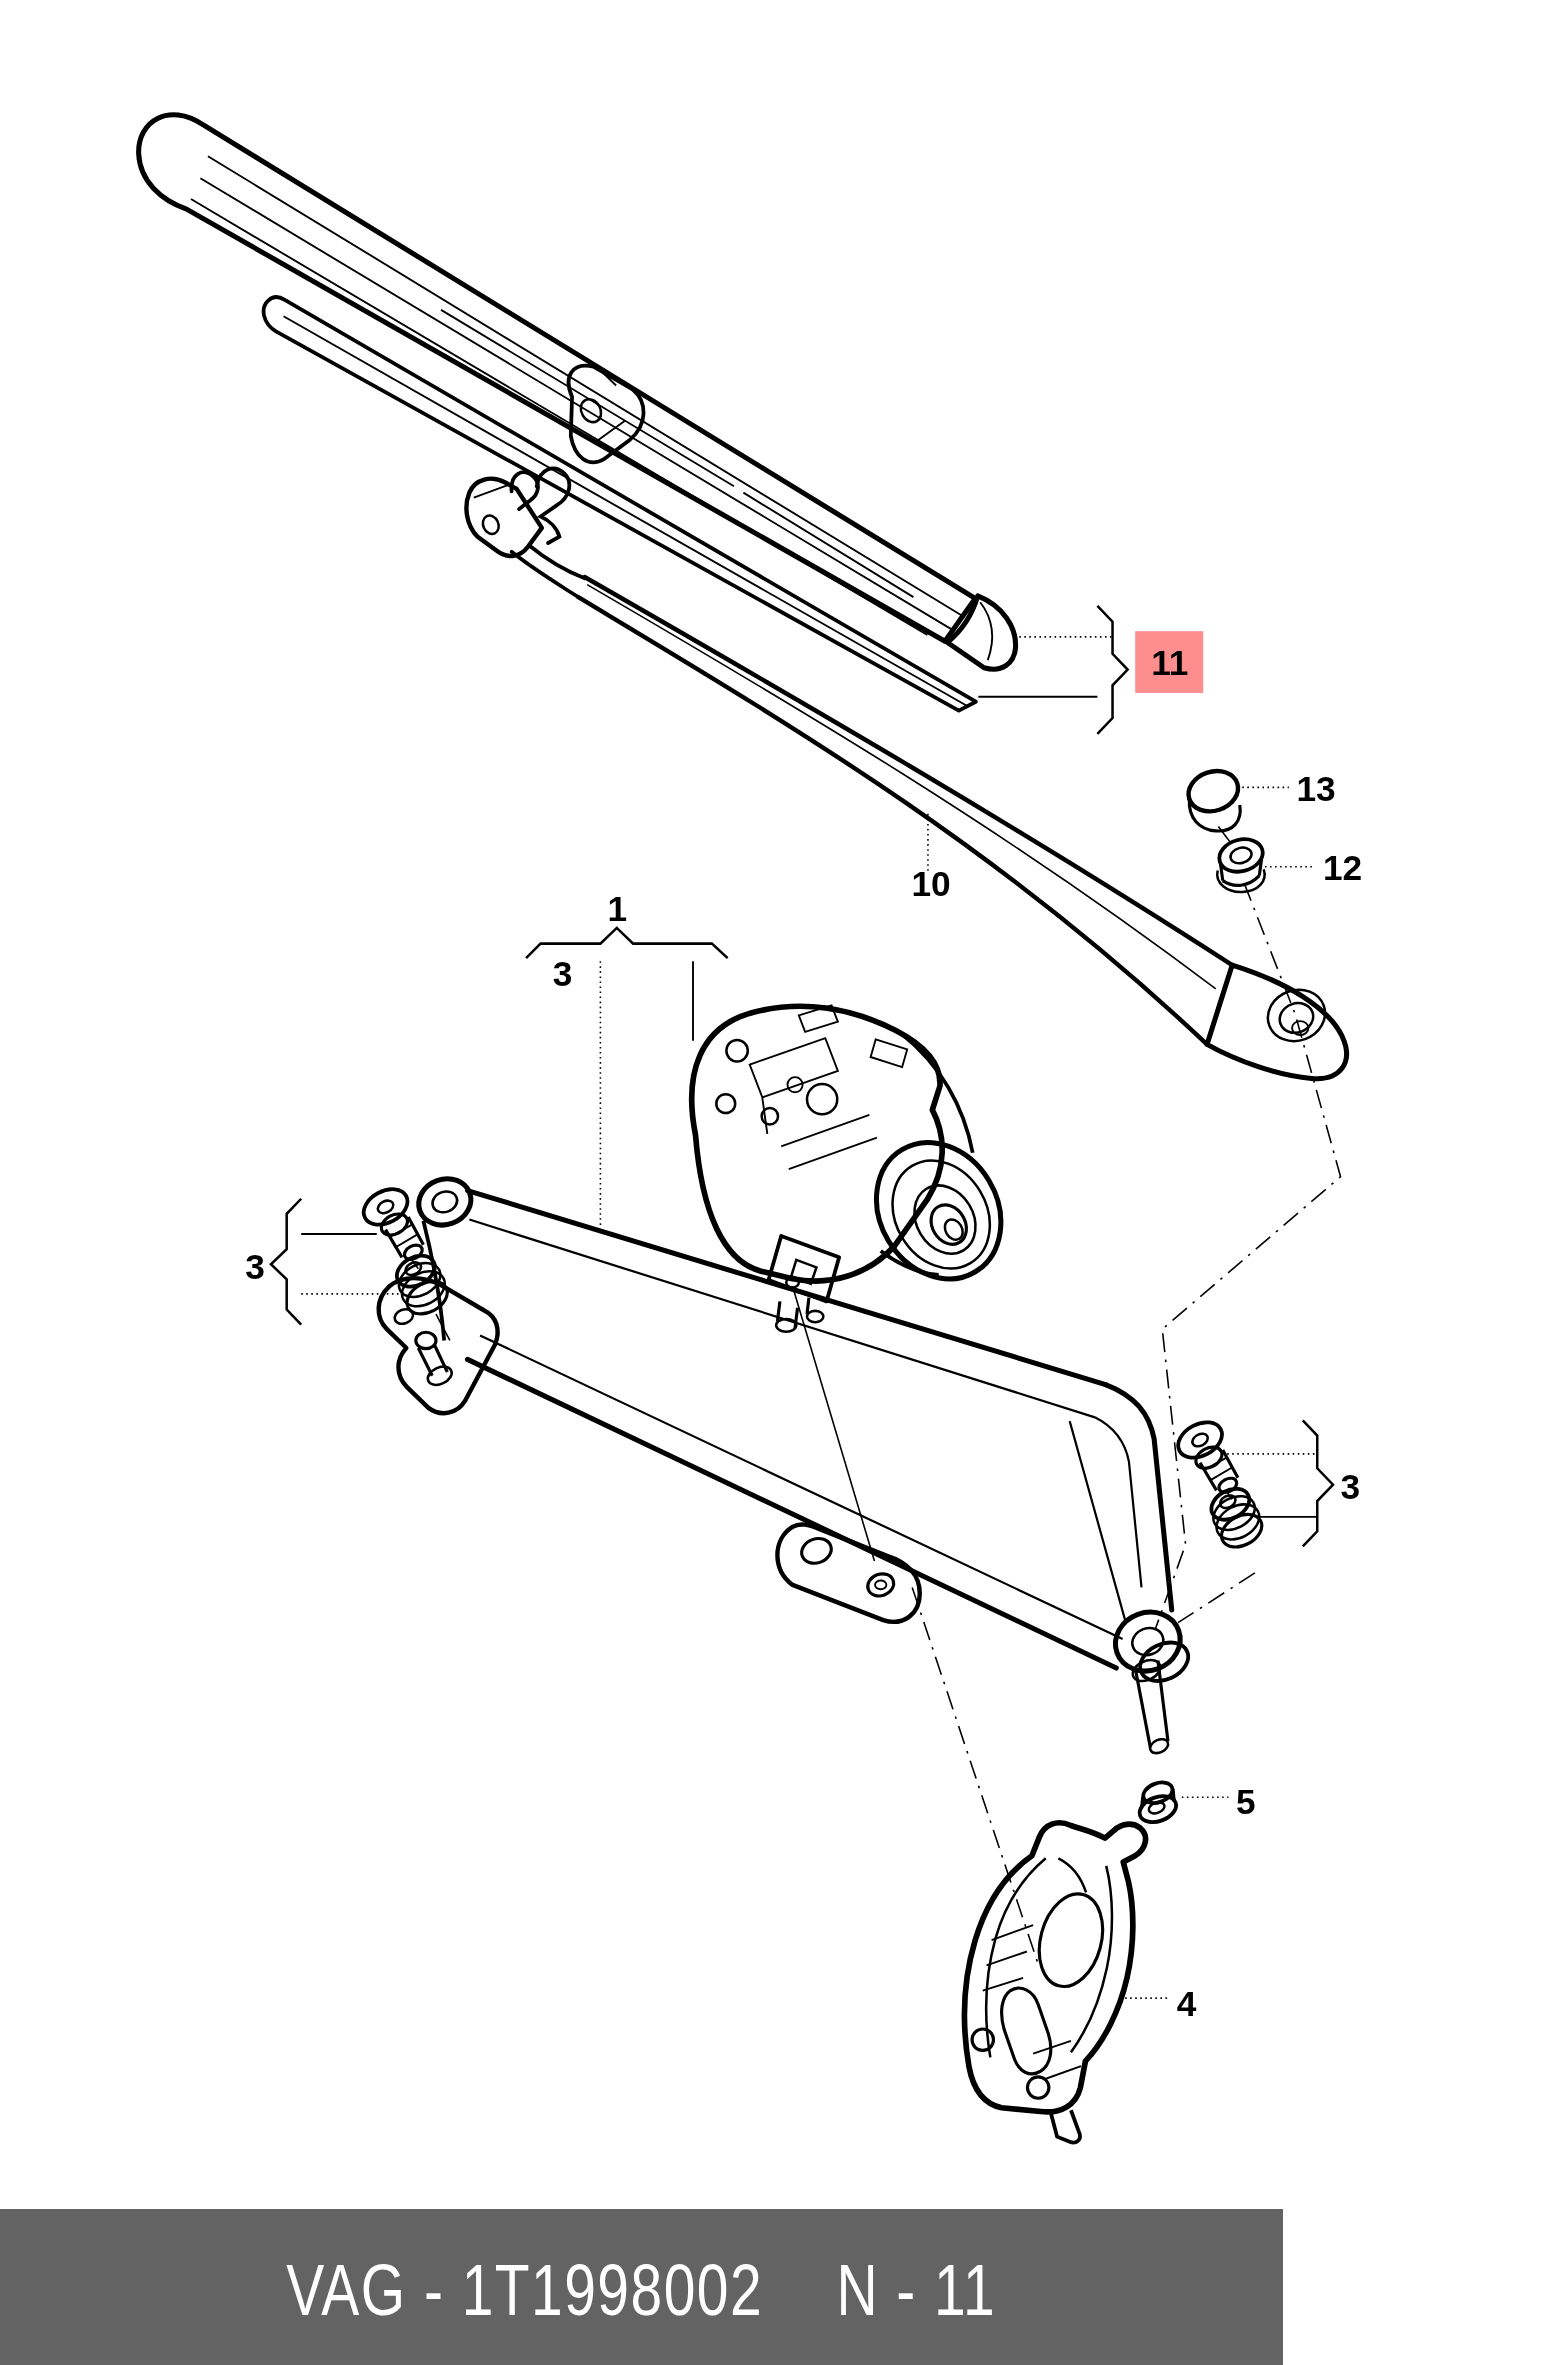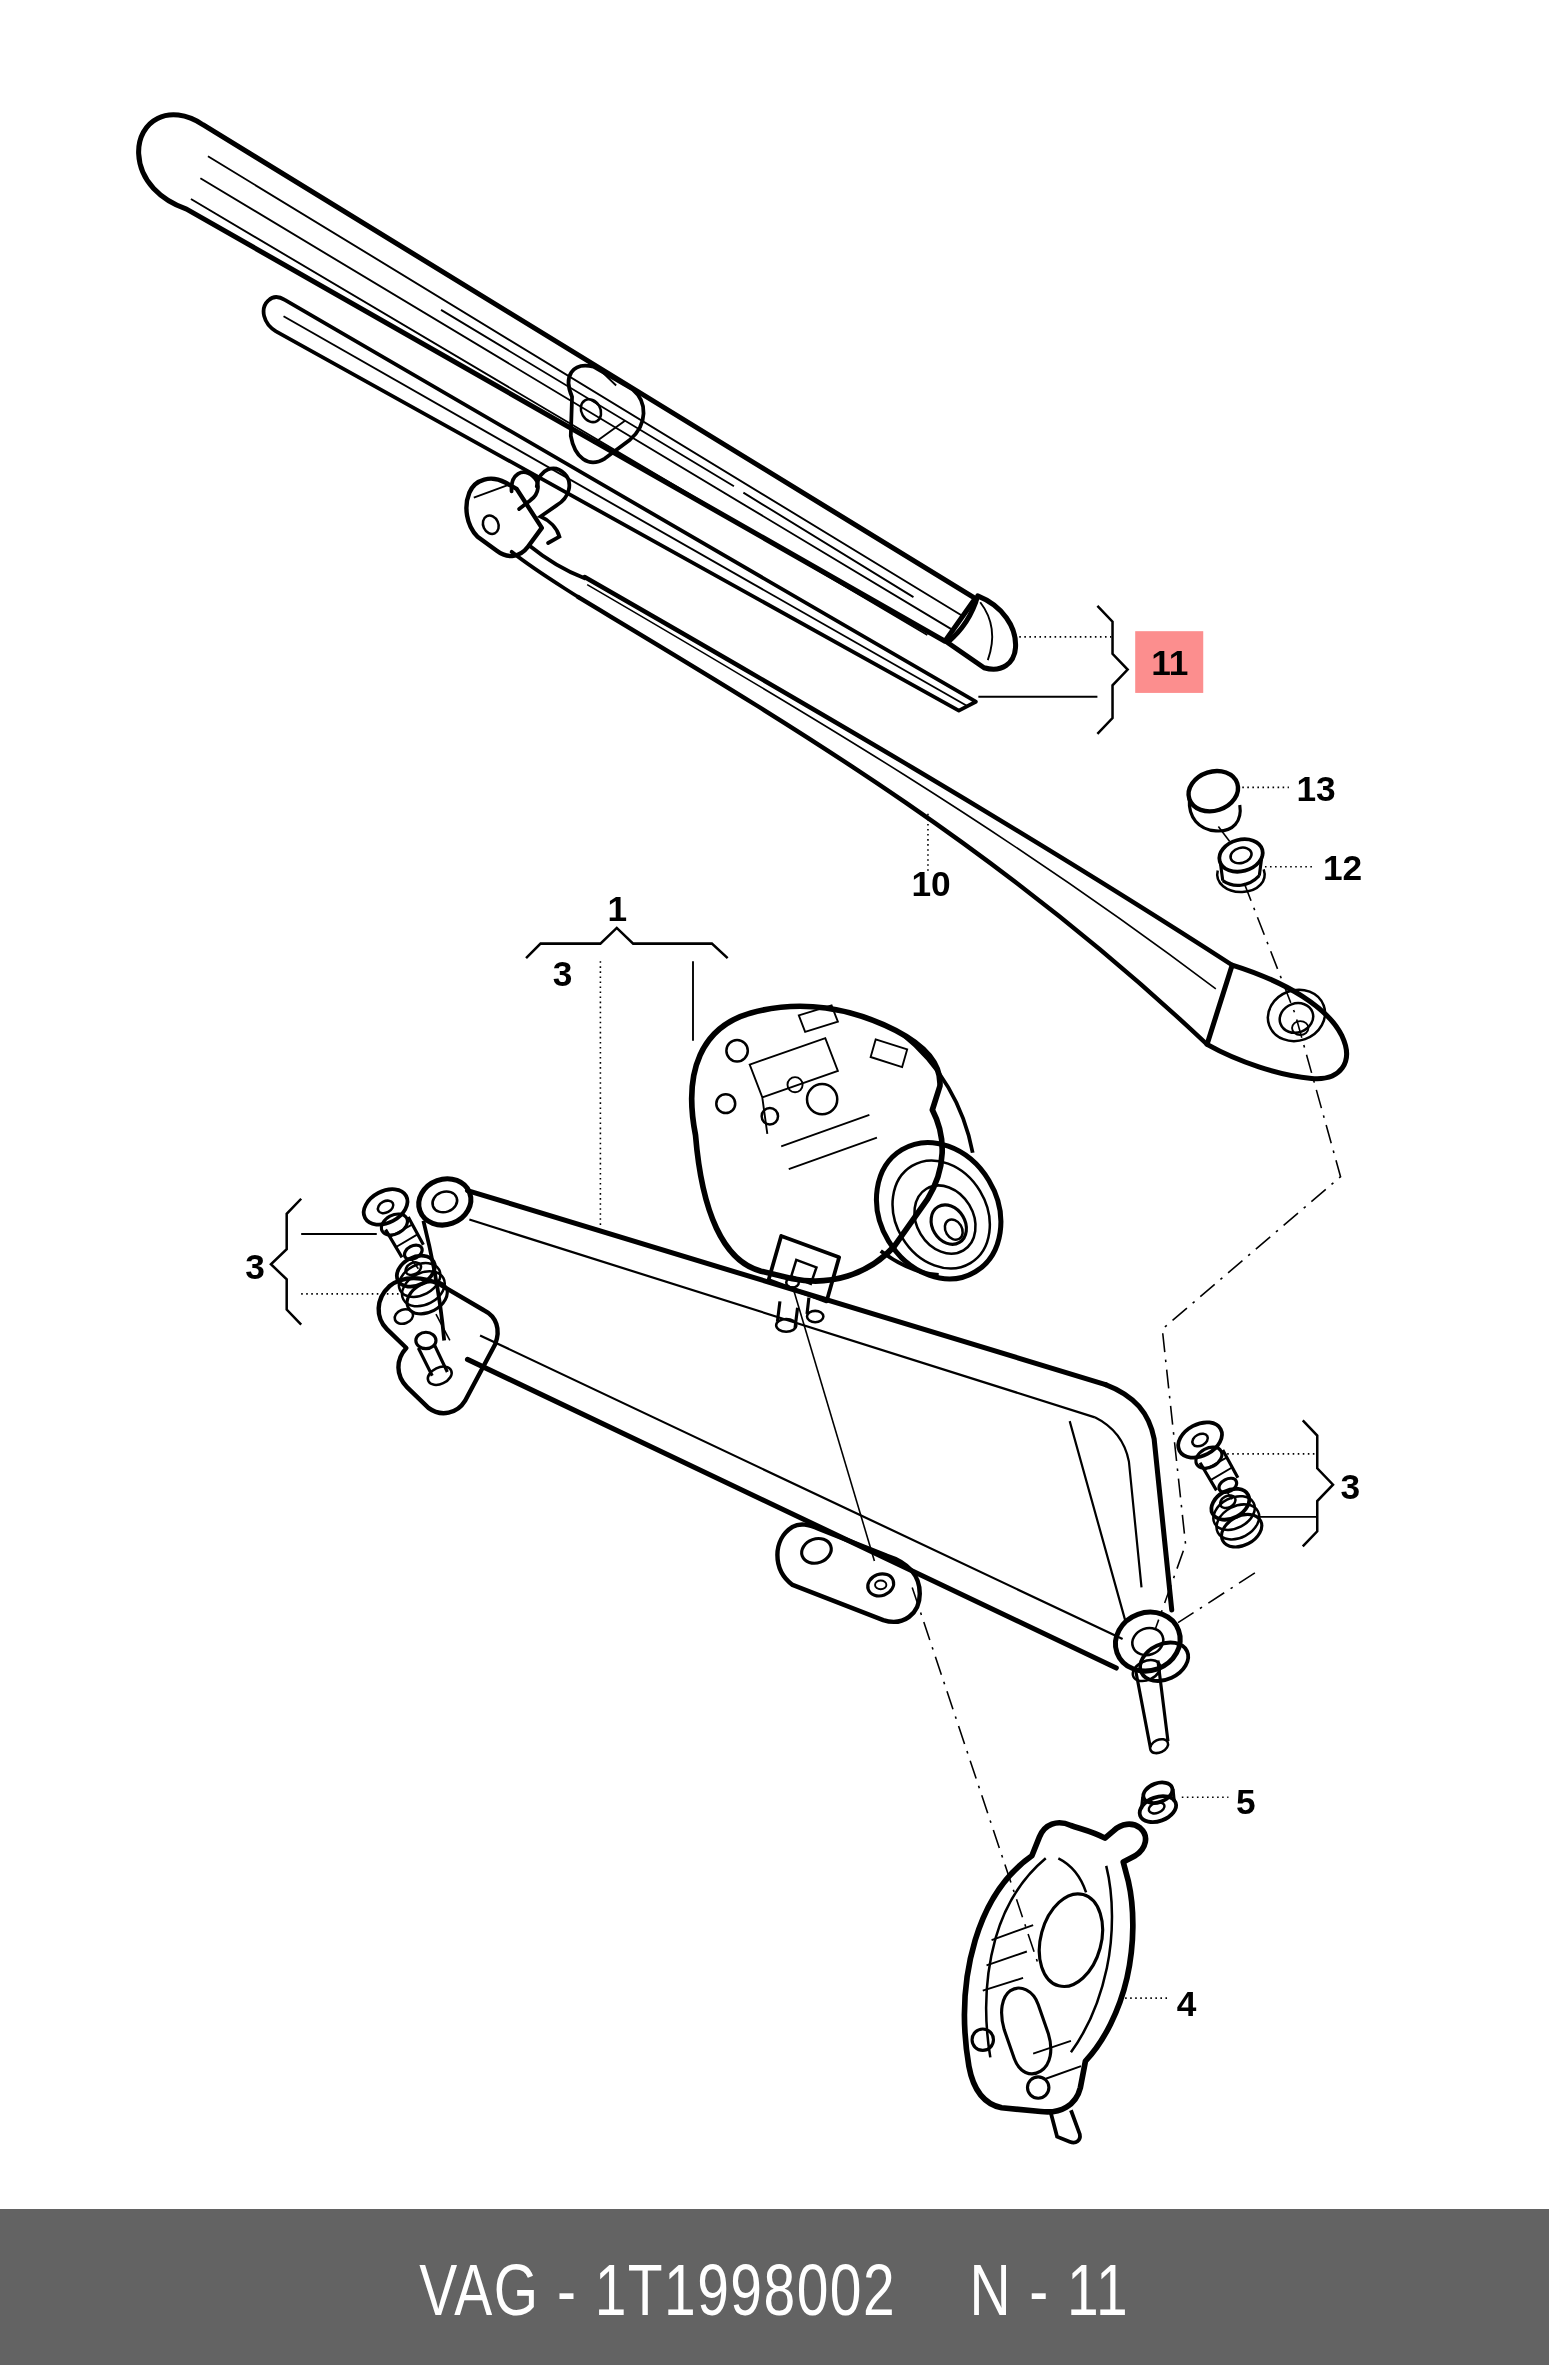--- a/index.html
+++ b/index.html
@@ -8,21 +8,21 @@
     background:#ffffff; overflow:hidden;
     font-family:"Liberation Sans", sans-serif;
   }
   #diagram { position:absolute; left:0; top:0; }
   svg path, svg ellipse, svg circle, svg polyline, svg line { stroke:#000; fill:none; }
   svg text {
     font-family:"Liberation Sans", sans-serif;
     font-weight:bold; font-size:56px; fill:#000; stroke:none;
   }
   .footer {
-    position:absolute; left:0; top:2209px; width:1549px; height:157px;
+    position:absolute; left:0; top:2209px; width:1283px; height:157px;
     background:#636363; display:flex; align-items:center; justify-content:center;
   }
   .footer-text {
     display:flex; gap:94px; transform:scaleX(0.78); color:#ffffff;
     font-size:73px; font-weight:400; letter-spacing:1.9px; white-space:nowrap;
     padding-top:3.8px;
   }
 </style>
 </head>
 <body>

